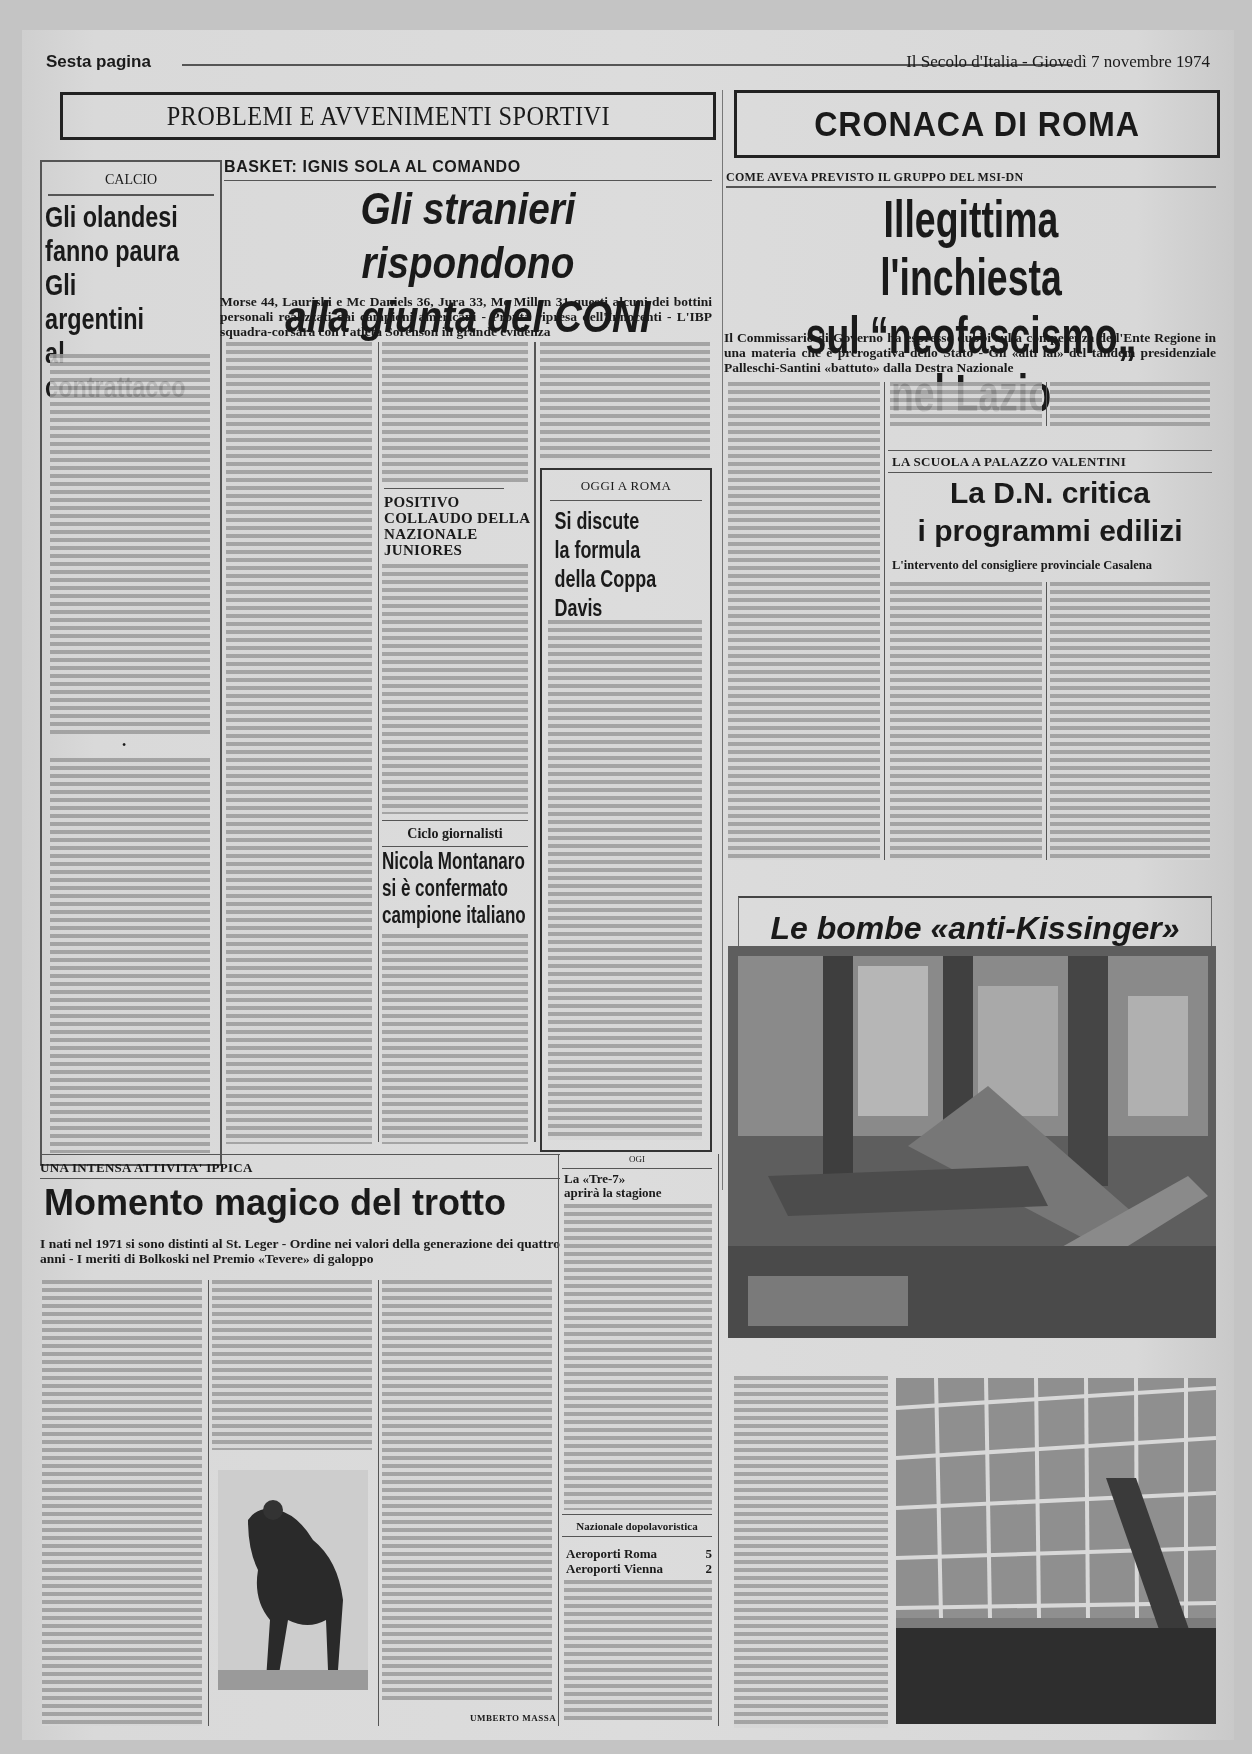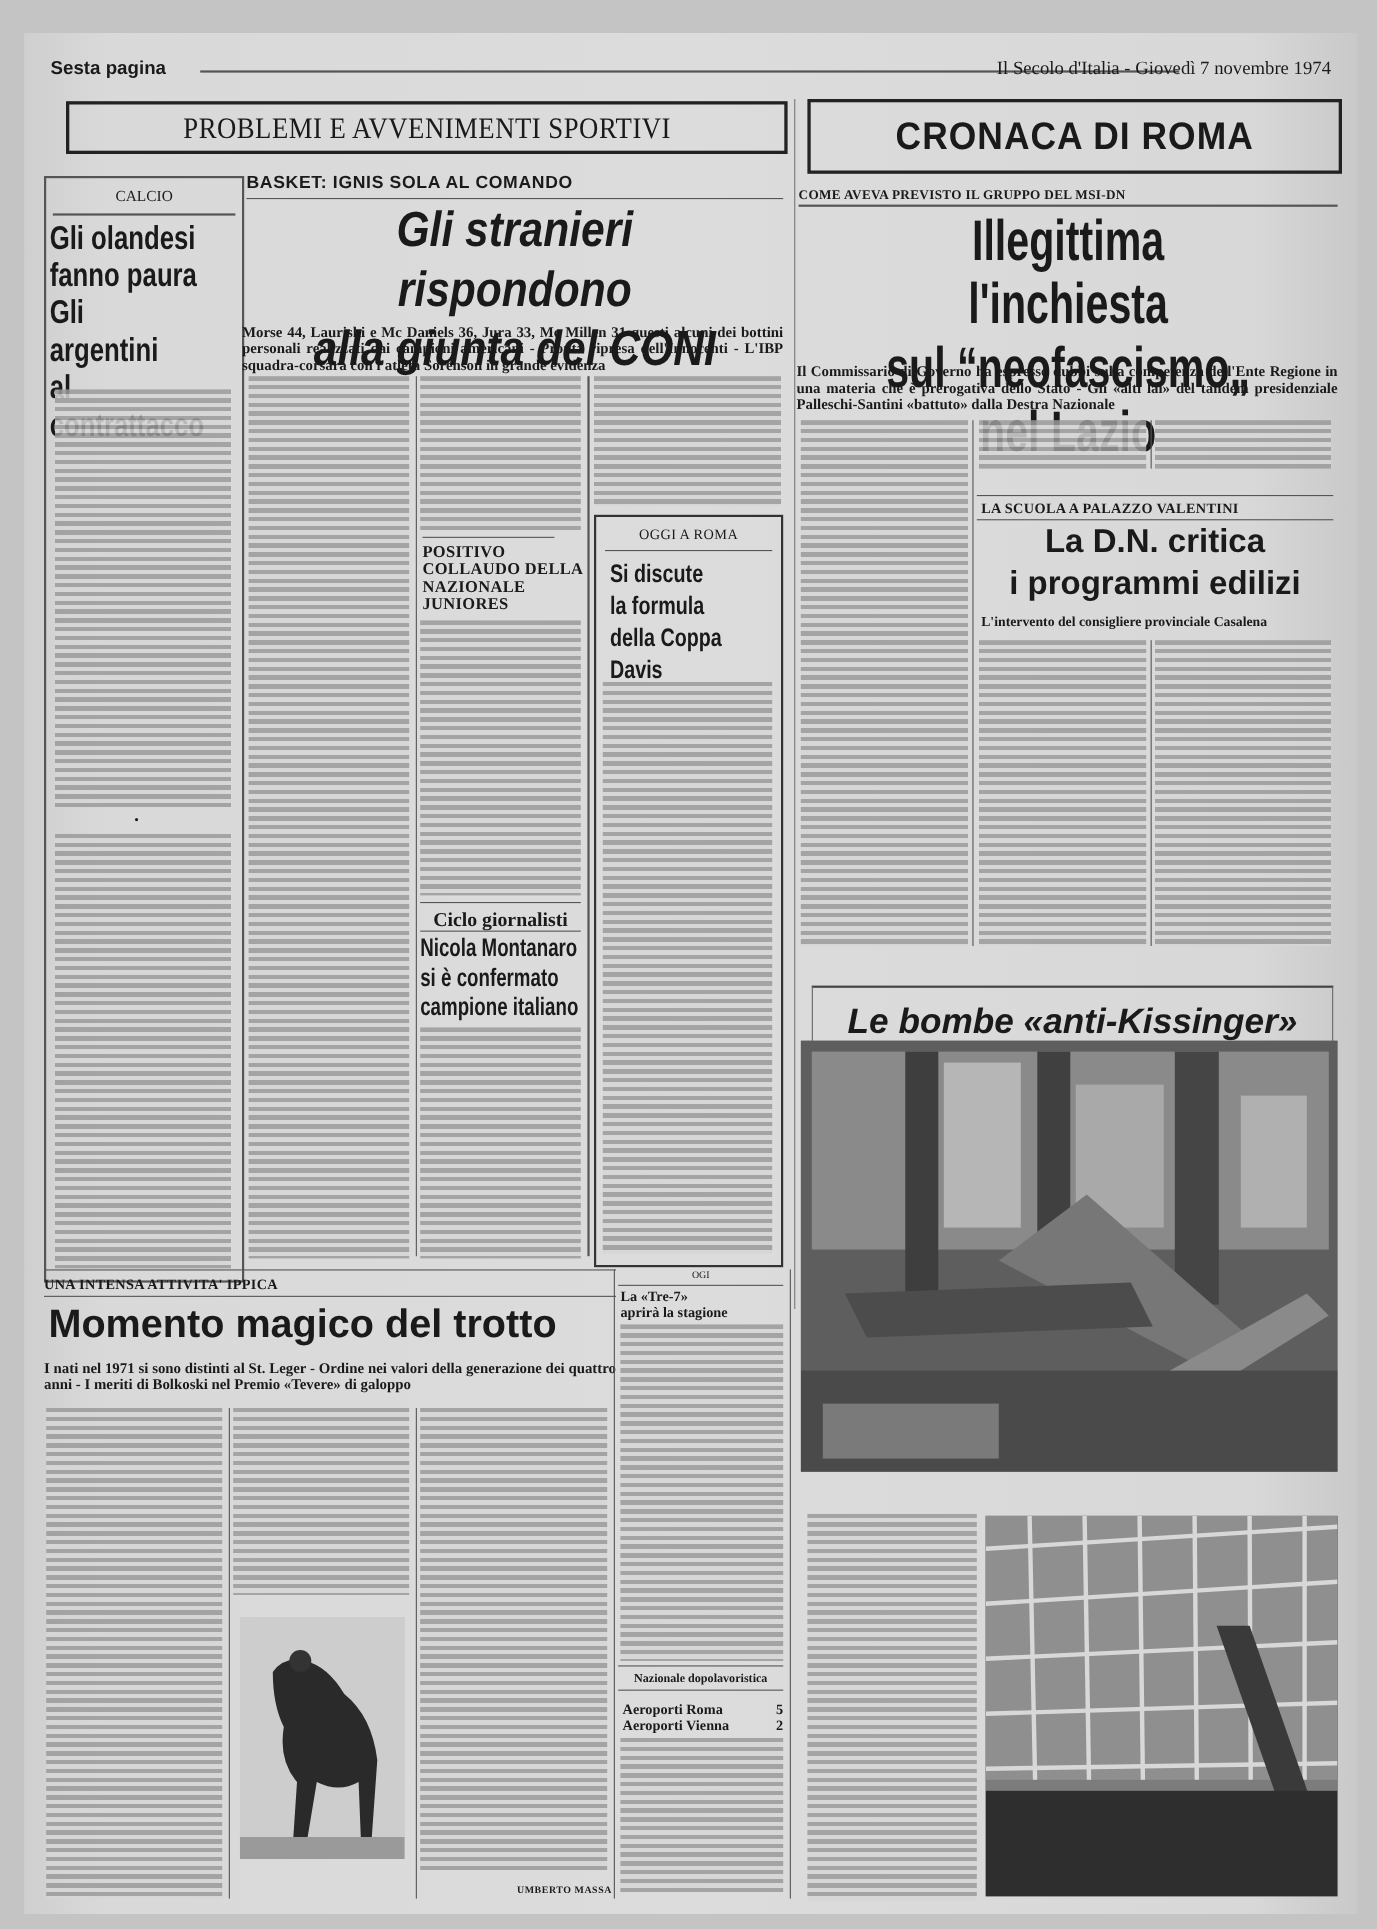--- a/index.html
+++ b/index.html
@@ -57,21 +57,21 @@
   <div class="abs serif" style="left:198px;top:264px;width:492px;font-size:13.5px;line-height:15px;font-weight:bold;text-align:justify;">Morse 44, Lauriski e Mc Daniels 36, Jura 33, Mc Millen 31 questi alcuni dei bottini personali realizzati dai campioni americani - Pronta ripresa dell'Innocenti - L'IBP squadra-corsara con l'atleta Sorenson in grande evidenza</div>
   <div class="txt abs" style="left:204px;top:312px;width:146px;height:802px;"></div>
   <div class="vrule" style="left:356px;top:312px;height:800px;width:1px;"></div>
   <div class="txt abs" style="left:360px;top:312px;width:146px;height:140px;"></div>
 
   <div class="hrule" style="left:362px;top:458px;width:120px;height:1px;"></div>
   <div class="abs serif" style="left:362px;top:464px;width:150px;font-size:15px;line-height:16px;font-weight:bold;letter-spacing:0.3px;">POSITIVO COLLAUDO DELLA NAZIONALE JUNIORES</div>
   <div class="txt abs" style="left:360px;top:534px;width:146px;height:250px;"></div>
 
   <div class="hrule" style="left:360px;top:790px;width:146px;height:1px;"></div>
-  <div class="abs serif" style="left:360px;top:796px;width:146px;text-align:center;font-size:18px;font-weight:bold;">Ciclo giornalisti</div>
+  <div class="abs serif" style="left:360px;top:796px;width:146px;text-align:center;font-size:14px;font-weight:bold;">Ciclo giornalisti</div>
   <div class="hrule" style="left:360px;top:816px;width:146px;height:1px;"></div>
   <div class="abs cond" style="left:360px;top:818px;width:200px;font-size:23px;line-height:27px;font-weight:bold;transform:scaleX(0.74);transform-origin:left;">
     <div>Nicola Montanaro</div>
     <div>si è confermato</div>
     <div>campione italiano</div>
   </div>
   <div class="txt abs" style="left:360px;top:904px;width:146px;height:210px;"></div>
 
   <div class="vrule" style="left:512px;top:312px;height:800px;width:2px;"></div>
   <div class="txt abs" style="left:518px;top:312px;width:170px;height:118px;"></div>

